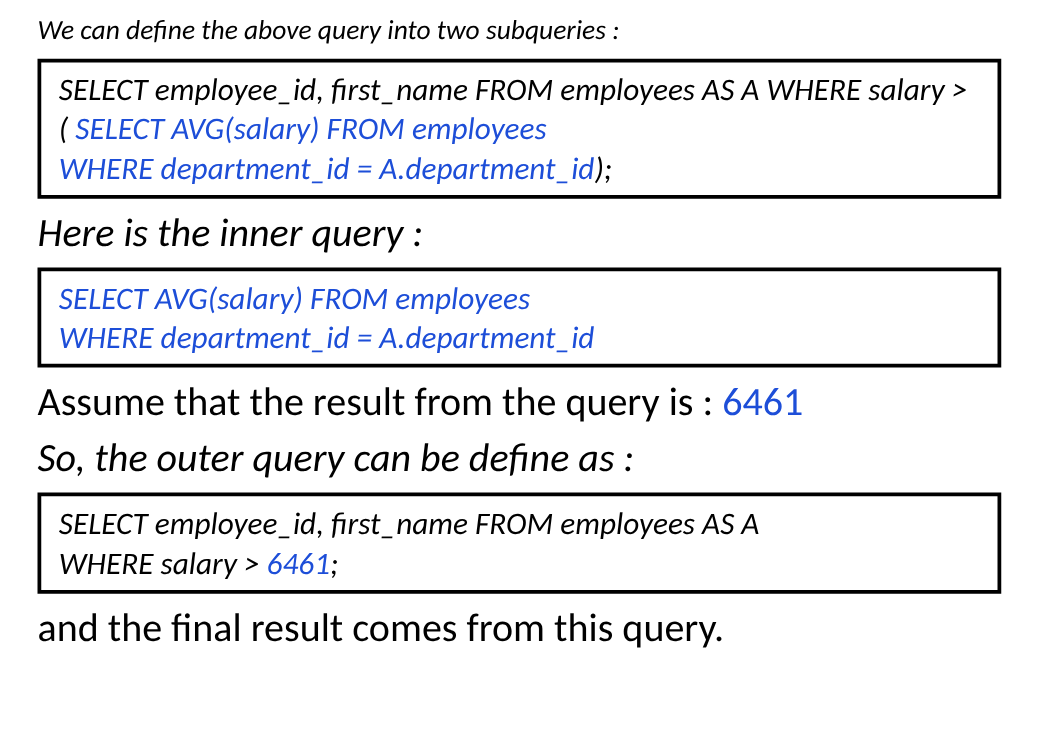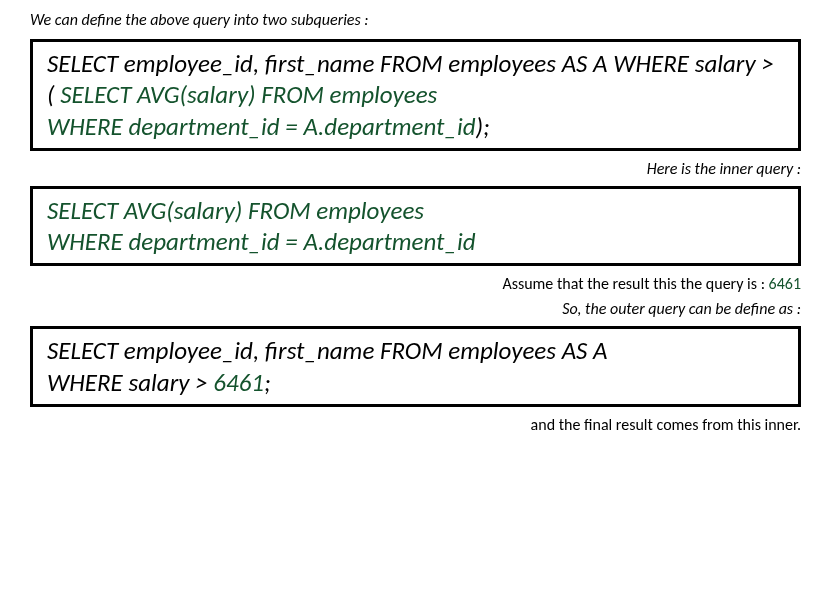--- a/index.html
+++ b/index.html
@@ -5,48 +5,47 @@
   body {
     margin: 0;
     padding: 10px 30px;
     font-family: "Gill Sans", "Gill Sans MT", Calibri, sans-serif;
     background: #fff;
     width: 831px;
     box-sizing: border-box;
   }
   .intro {
     font-style: italic;
-    font-size: 16px;
+    font-size: 22px;
     margin: 0 0 10px 0;
     font-weight: 500;
   }
   .codebox {
     border: 3px solid #000;
     padding: 6px 14px;
     margin: 8px 0;
     font-size: 25px;
     line-height: 1.25;
     font-weight: 500;
   }
   .codebox span {
     display: inline;
   }
   .hl {
-    color: #14532d;
+    color: #1d4ed8;
   }
   .line {
     display: block;
     white-space: pre;
     font-style: italic;
   }
   .explain {
-    font-size: 16px;
+    font-size: 32px;
     margin: 6px 0 2px 0;
     font-weight: 500;
-    text-align: right;
   }
   .explain.italic {
     font-style: italic;
   }
 </style>
 </head>
 <body>
 
 <p class="intro">We can define the above query into two subqueries :</p>
 
@@ -58,22 +57,22 @@
   <span class="line"><span class="hl">WHERE department_id = A.department_id</span><span>);</span></span>
 </div>
 
 <p class="explain italic">Here is the inner query :</p>
 
 <div class="codebox">
   <span class="line hl">SELECT AVG(salary) FROM employees</span>
   <span class="line hl">WHERE department_id = A.department_id</span>
 </div>
 
-<p class="explain"><span>Assume that the result this the query is : </span><span class="hl">6461</span></p>
+<p class="explain"><span>Assume that the result from the query is : </span><span class="hl">6461</span></p>
 <p class="explain italic">So, the outer query can be define as :</p>
 
 <div class="codebox">
   <span class="line">SELECT employee_id, first_name</span>
   <span class="line">FROM employees AS A</span>
   <span class="line"><span>WHERE salary &gt; </span><span class="hl">6461</span><span>;</span></span>
 </div>
 
-<p class="explain">and the final result comes from this inner.</p>
+<p class="explain">and the final result comes from this query.</p>
 
 </body></html>

